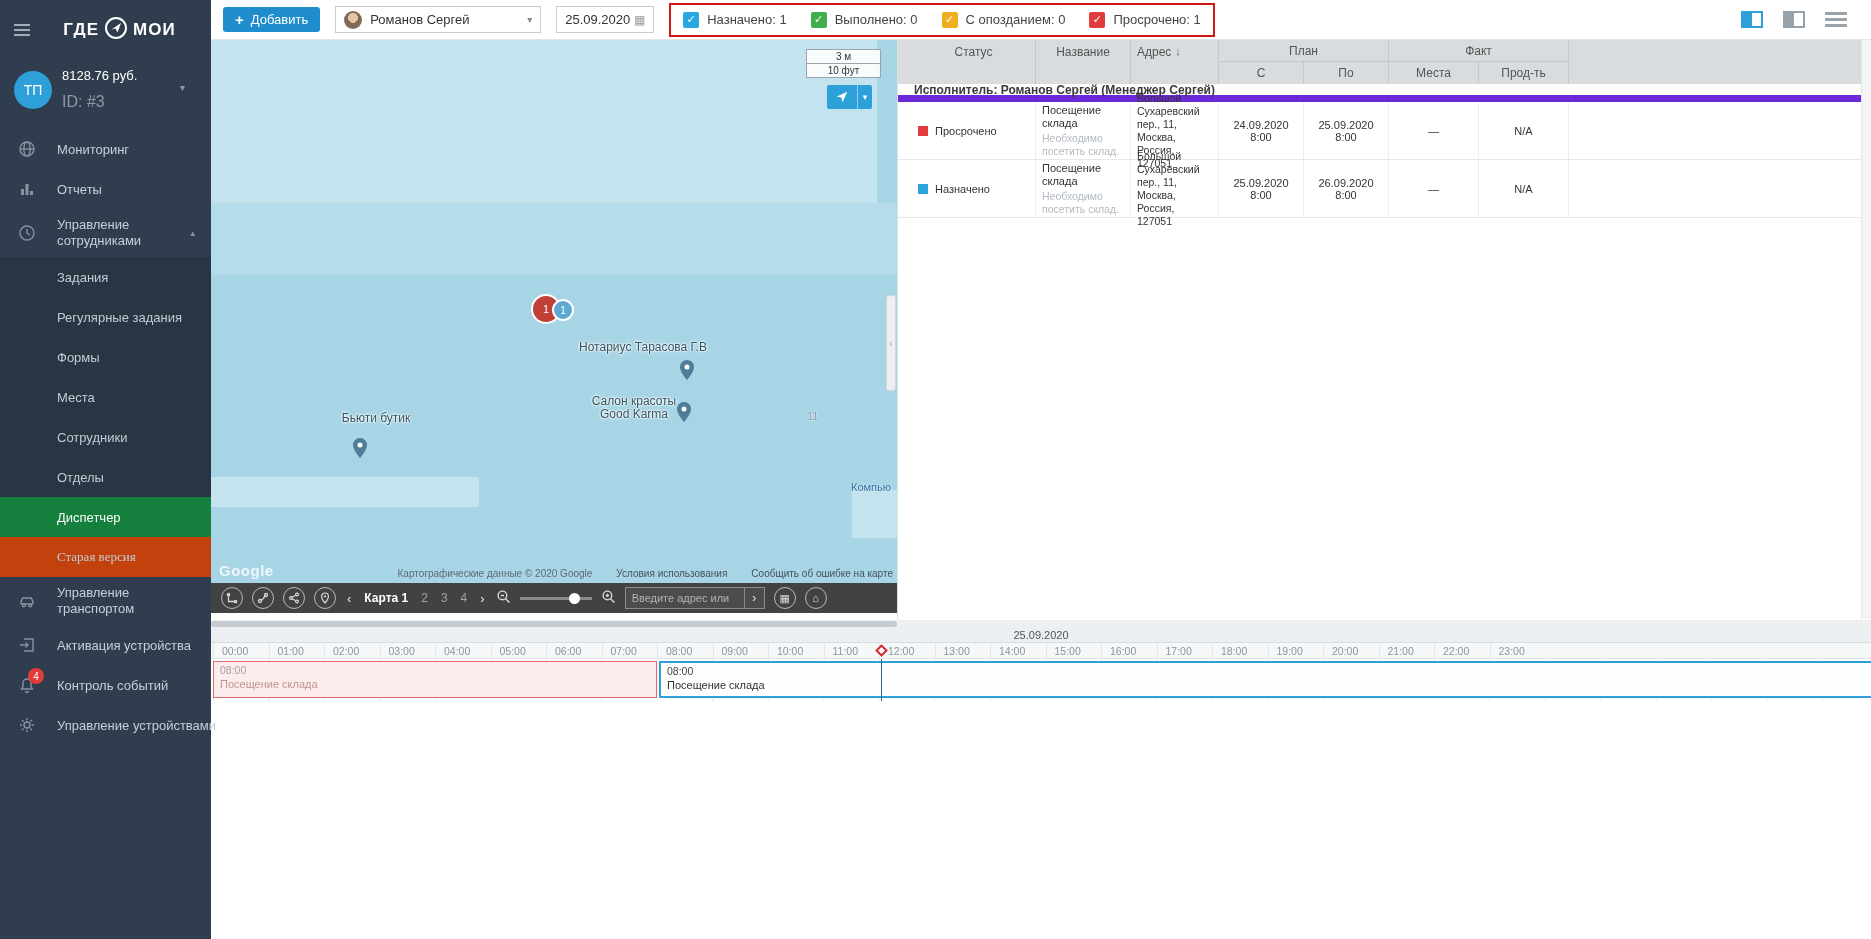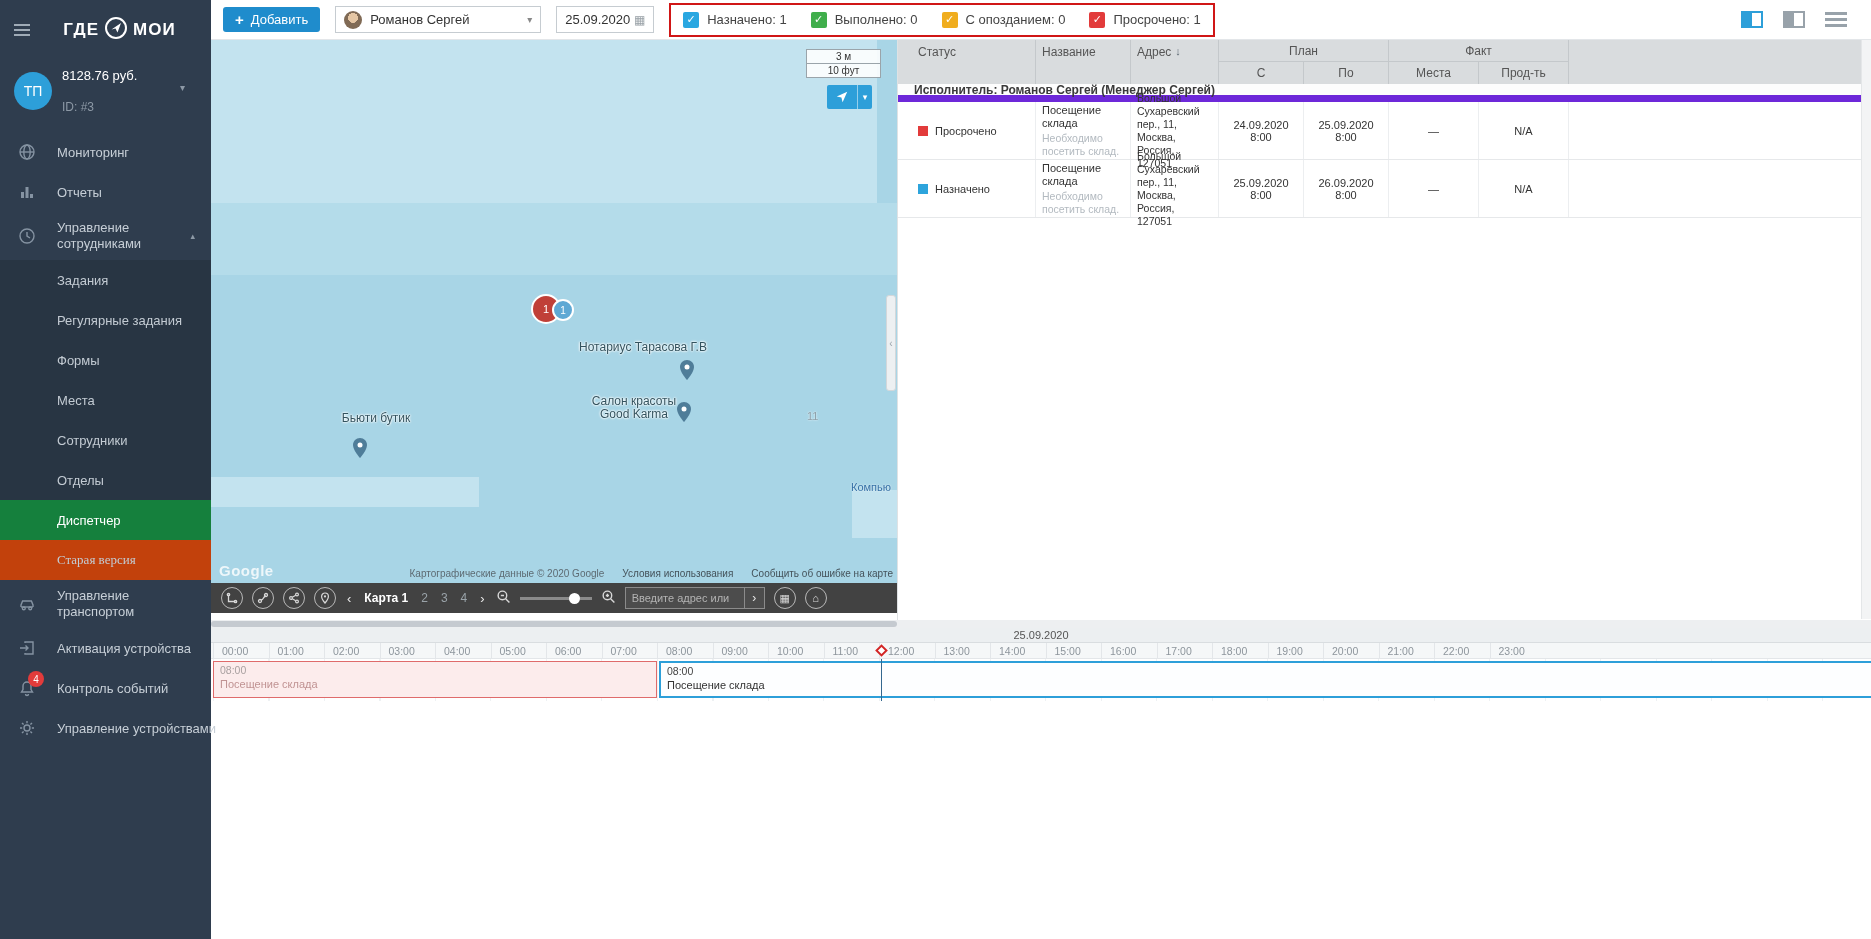--- a/index.html
+++ b/index.html
@@ -8,21 +8,21 @@
 
   
   .sidebar { position:absolute; left:0; top:0; width:211px; height:939px; background:#2f3d4e; z-index:5; }
   .sb-header { height:60px; display:flex; align-items:center; padding:0 12px; gap:8px; }
   .burger { display:flex; flex-direction:column; gap:3px; cursor:pointer; padding:4px 2px; }
   .burger span { display:block; width:16px; height:2px; background:#9fabb6; }
   .logo { flex:1; display:flex; align-items:center; justify-content:center; gap:5px; color:#fff; font-size:17px; font-weight:bold; letter-spacing:1px; }
   .user { display:flex; align-items:center; gap:10px; padding:8px 14px 18px; position:relative; cursor:pointer; }
   .avatar { width:38px; height:38px; border-radius:50%; background:#2d9fd9; color:#fff; display:flex; align-items:center; justify-content:center; font-size:14px; flex:0 0 38px; }
   .user-balance { color:#fff; font-size:13px; }
-  .user-id { color:#8d99a6; font-size:12px; margin-top:17px; }
+  .user-id { color:#8d99a6; font-size:16px; margin-top:10px; }
   .user-caret { position:absolute; right:26px; top:22px; color:#8d99a6; font-size:10px; }
   .nav-item { height:40px; display:flex; align-items:center; padding:0 18px; gap:21px; color:#c7cfd7; font-size:13px; cursor:pointer; position:relative; }
   .nav-item.two { height:48px; }
   .nav-icon { width:18px; height:18px; flex:0 0 18px; display:flex; align-items:center; justify-content:center; color:#8593a2; font-size:16px; line-height:1; }
   .nav-label { white-space:nowrap; }
   .nav-label.wrap { white-space:normal; width:118px; line-height:16px; }
   .nav-caret { position:absolute; right:16px; color:#8d99a6; font-size:9px; }
   .nav-sub { height:40px; display:flex; align-items:center; padding-left:57px; background:#283543; color:#c3cbd3; font-size:13px; cursor:pointer; }
   .nav-sub.active { background:#15803d; color:#fff; }
   .nav-sub.old { background:#c2410c;font-family:Liberation Serif, serif; }
@@ -59,39 +59,39 @@
   .map-scale div:first-child { border-bottom:1px solid #9aa4aa; }
   .nav-btn { position:absolute; left:616px; top:45px; display:flex; height:24px; cursor:pointer; z-index:3; }
   .nav-btn-main { width:30px; background:#2d9fd9; display:flex; align-items:center; justify-content:center; border-radius:2px 0 0 2px; }
   .nav-btn-caret { width:15px; background:#2d9fd9; color:#fff; display:flex; align-items:center; justify-content:center; font-size:9px; border-left:1px solid rgba(255,255,255,.5); border-radius:0 2px 2px 0; }
   .cluster-red { position:absolute; left:320px; top:254px; width:30px; height:30px; border-radius:50%; background:#c04038; border:2px solid #fff; color:#fff; font-size:11px; display:flex; align-items:center; justify-content:center; cursor:pointer; z-index:2; }
   .cluster-blue { position:absolute; left:341px; top:259px; width:22px; height:22px; border-radius:50%; background:#5fa8d4; border:2px solid #fff; color:#fff; font-size:10px; display:flex; align-items:center; justify-content:center; cursor:pointer; z-index:3; }
   .poi-label { position:absolute; color:#33535f; font-size:12px; text-align:center; line-height:13px; text-shadow:0 0 2px #fff,0 0 2px #fff,0 0 3px #fff; z-index:2; }
   .map-pin { position:absolute; width:14px; height:20px; z-index:2; }
   .house-no { position:absolute; color:#8fa0a9; font-size:11px; text-shadow:0 0 2px #fff; }
   .poi-link { position:absolute; color:#3470a6; font-size:11px; text-shadow:0 0 2px #fff; white-space:nowrap; }
-  .map-attrib { position:absolute; left:0; right:0; bottom:4px; display:flex; justify-content:flex-end; align-items:center; gap:18px; font-size:10px; color:#5d6b73; padding-right:4px; z-index:3; }
+  .map-attrib { position:absolute; left:0; right:0; bottom:4px; display:flex; justify-content:flex-end; align-items:center; gap:24px; font-size:10px; color:#5d6b73; padding-right:4px; z-index:3; }
   .map-attrib .lnk { color:#44525a; cursor:pointer; }
   .gwm { position:absolute; left:8px; bottom:4px; color:rgba(255,255,255,.8); font-size:15px; font-weight:bold; letter-spacing:.5px; z-index:3; }
   .splitter { position:absolute; left:675px; top:255px; width:10px; height:96px; background:#edf0f2; border:1px solid #d3d7da; border-radius:3px; display:flex; align-items:center; justify-content:center; color:#9aa4ab; font-size:10px; cursor:pointer; z-index:4; }
   .map-toolbar { position:absolute; left:0; top:543px; width:686px; height:30px; background:#424242; display:flex; align-items:center; gap:9px; padding:0 10px; }
   .mt-btn { width:22px; height:22px; border:1px solid #b9b9b9; border-radius:50%; display:flex; align-items:center; justify-content:center; cursor:pointer; color:#d8d8d8; font-size:11px; flex:0 0 22px; line-height:1; }
   .mt-nav { color:#e8e8e8; font-size:13px; cursor:pointer; padding:0 2px; }
   .mt-map-label { color:#fff; font-size:12px; font-weight:bold; cursor:pointer; margin:0 2px; }
   .mt-page { color:#9aa3a9; font-size:12px; cursor:pointer; margin:0 2px; }
   .mt-slider { width:72px; height:3px; background:#8a8a8a; position:relative; cursor:pointer; }
   .mt-thumb { position:absolute; left:68%; top:-4px; width:11px; height:11px; border-radius:50%; background:#fff; }
   .mt-address { height:22px; border:1px solid #8b8b8b; display:flex; align-items:center; background:#4c4c4c; }
   .mt-address input { width:118px; height:20px; background:transparent; border:none; outline:none; color:#cfcfcf; font-size:11px; padding:0 6px; font-family:inherit; }
   .mt-address input::placeholder { color:#b3b3b3; }
   .mt-go { width:20px; height:20px; display:flex; align-items:center; justify-content:center; color:#e8e8e8; border-left:1px solid #8b8b8b; cursor:pointer; font-size:12px; }
 
   
   .table-panel { position:absolute; left:897px; top:40px; width:974px; height:580px; background:#fff; border-left:1px solid #dfe2e4; font-size:11px; color:#333; }
-  .thead { display:flex; height:44px; background:#d9dcde; color:#555; }
+  .thead { display:flex; height:44px; background:#d9dcde; color:#555;text-align:center; }
   .th { border-right:1px solid #c4c8cb; padding:5px 6px; font-size:12px; }
   .th-status { width:138px; padding-left:20px; }
   .th-name { width:95px; }
   .th-address { width:88px; display:flex; gap:4px; align-items:flex-start; }
   .sort { color:#5b6770; font-size:11px; }
   .thg { display:flex; flex-direction:column; border-right:1px solid #c4c8cb; }
   .thg-plan { width:170px; } .thg-fact { width:180px; }
   .thg-top { height:22px; border-bottom:1px solid #c4c8cb; display:flex; align-items:center; justify-content:center; font-size:12px; }
   .thg-bottom { flex:1; display:flex; }
   .thg-bottom span { flex:1; display:flex; align-items:center; justify-content:center; border-right:1px solid #c4c8cb; font-size:12px; }

